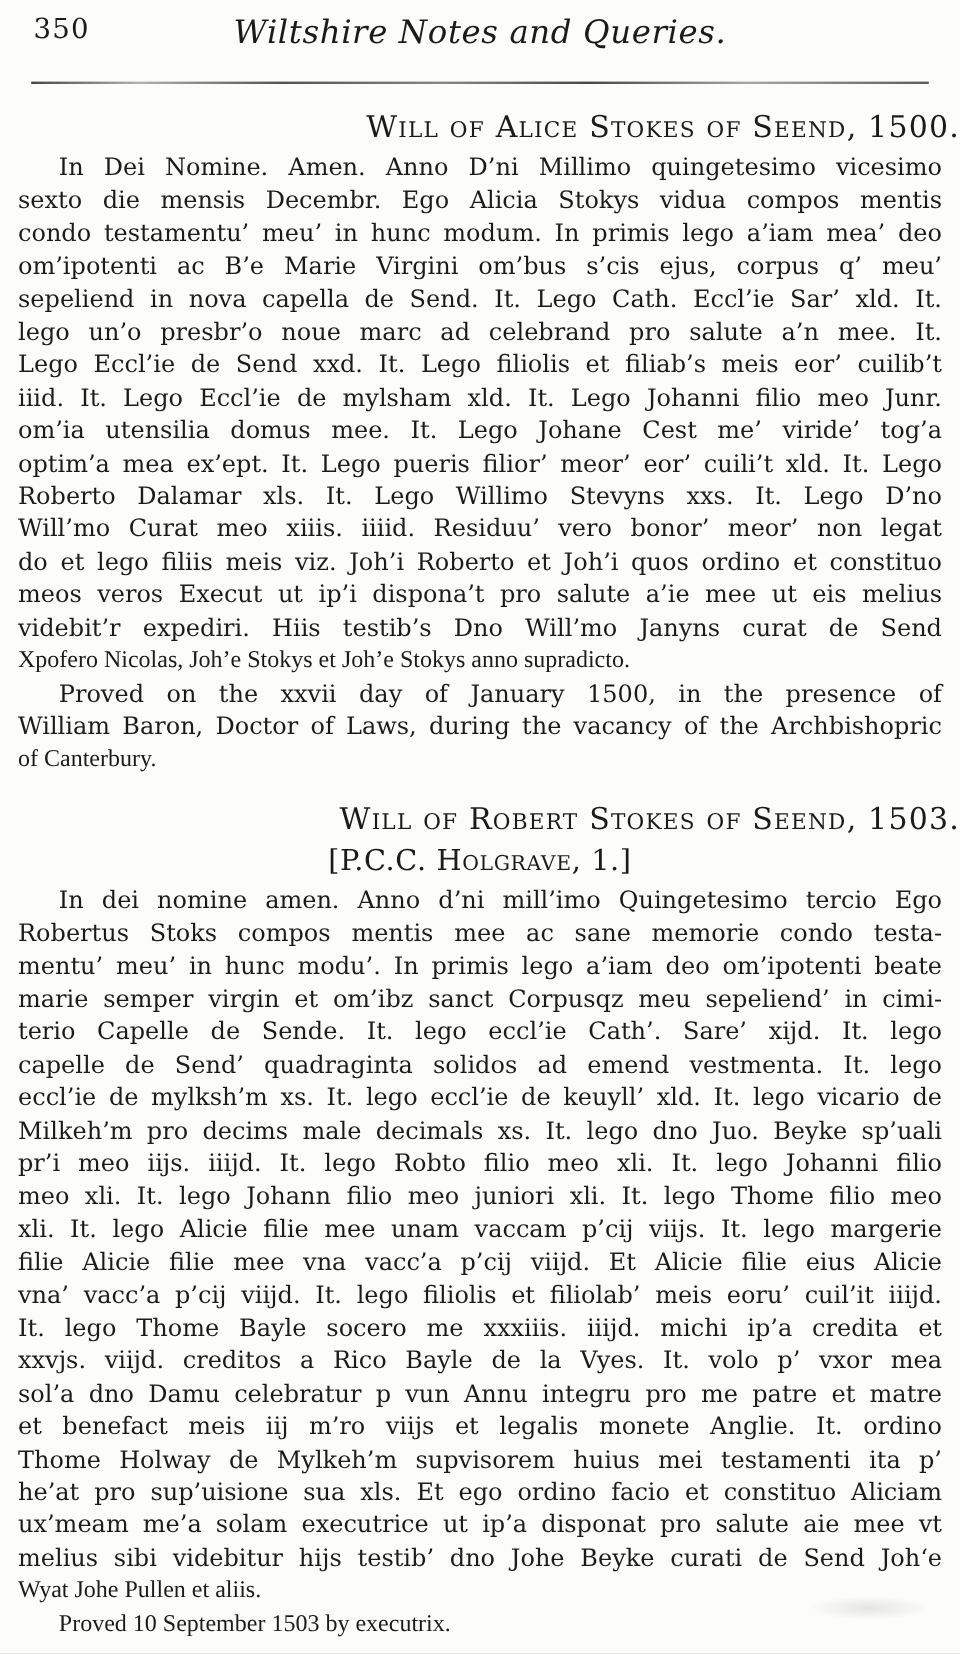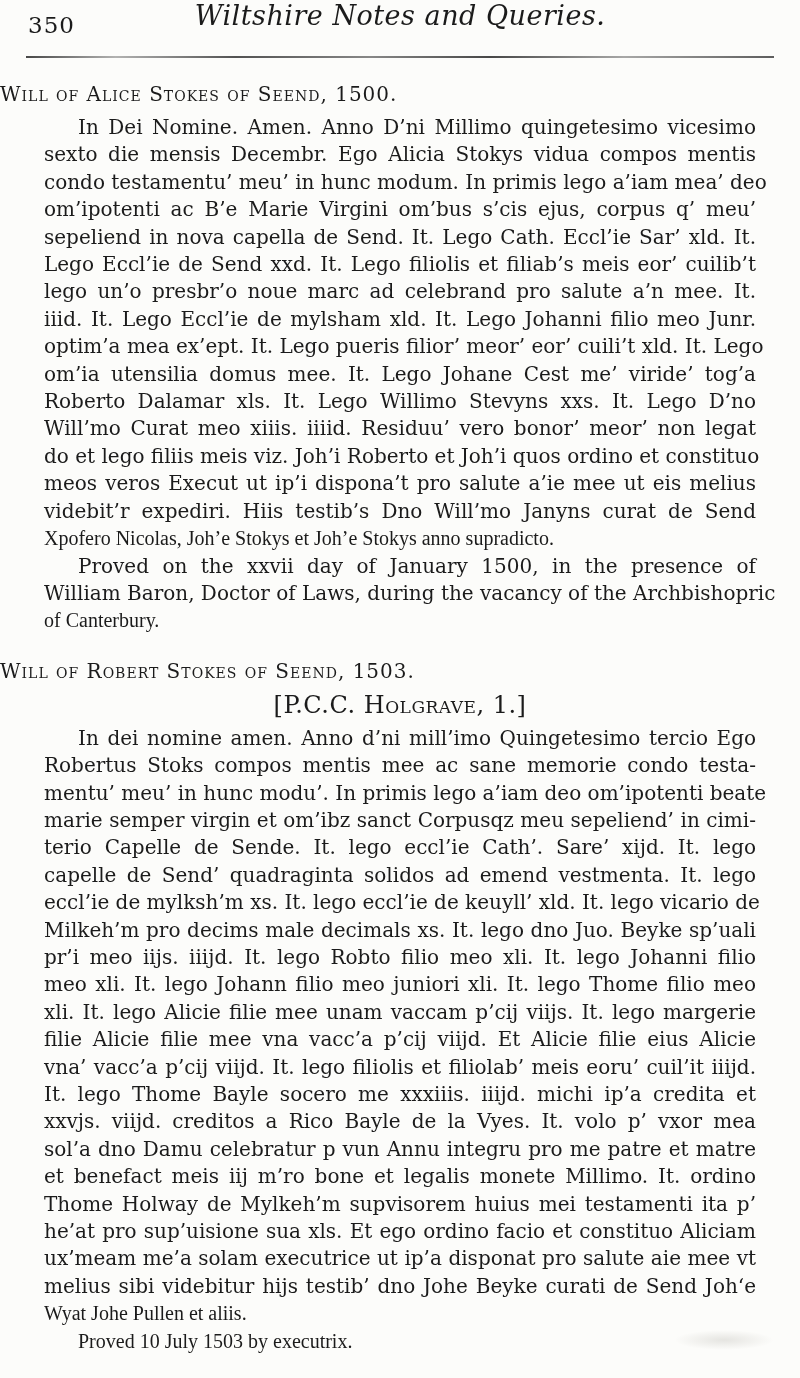--- a/index.html
+++ b/index.html
@@ -5,61 +5,61 @@
   html,body { margin:0; padding:0; background:#dadad6; }
   .page {
     position:relative;
     width:800px; height:1378px;
     margin:0 auto;
     background:#fcfcfa;
     color:#1b1b1b;
     font-family:"DejaVu Serif", serif;
     overflow:hidden;
   }
-  .hdr { position:relative; height:42px; }
+  .hdr { position:relative; padding-top:12px; height:42px; }
   .pageno {
     position:absolute; left:28px; top:12px;
     font-size:23px; letter-spacing:1px;
   }
   .runtitle {
     text-align:center;
     font-style:italic;
     font-weight:500;
     font-size:27px;
     letter-spacing:0.5px;
   }
   .rule {
     margin:14px 26px 0 26px;
     height:2px;
     background:linear-gradient(90deg,
       rgba(40,40,40,.85) 0%, rgba(40,40,40,.35) 12%, rgba(40,40,40,.8) 28%,
       rgba(40,40,40,.55) 46%, rgba(40,40,40,.85) 62%, rgba(40,40,40,.4) 80%,
       rgba(40,40,40,.75) 100%);
   }
   .heading {
-    text-align:left;
+    text-align:right;
     font-variant:small-caps;
-    font-size:20px;
+    font-size:25px;
     letter-spacing:1px;
     margin-top:22px;
     margin-bottom:6px;
     line-height:28px;
   }
   .subheading {
     text-align:center;
     font-variant:small-caps;
     font-size:24px;
     letter-spacing:0.5px;
     margin-top:2px;
     line-height:28px;
     margin-bottom:6px;
   }
   .para { margin:0; }
   .tline {
-    padding:0 44px;
+    padding:0 15px;
     font-size:20px;
     line-height:27.4px;
     text-align:justify;
     text-align-last:justify;
     text-justify:inter-word;
     white-space:nowrap;
   }
   .tline.last { text-align-last:left; white-space:normal;font-family:Liberation Serif, serif; }
   .tline.indent { text-indent:34px; }
   .smudge {
@@ -80,25 +80,25 @@
 
   <div>
       <section>
         <div class="heading">Will of Alice Stokes of Seend, 1500.</div>
         <div class="para">
           <div class="tline indent">In Dei Nomine. Amen. Anno D’ni Millimo quingetesimo vicesimo</div>
           <div class="tline">sexto die mensis Decembr. Ego Alicia Stokys vidua compos mentis</div>
           <div class="tline">condo testamentu’ meu’ in hunc modum. In primis lego a’iam mea’ deo</div>
           <div class="tline">om’ipotenti ac B’e Marie Virgini om’bus s’cis ejus, corpus q’ meu’</div>
           <div class="tline">sepeliend in nova capella de Send. It. Lego Cath. Eccl’ie Sar’ xld. It.</div>
+          <div class="tline">lego un’o presbr’o noue marc ad celebrand pro salute a’n mee. It.</div>
           <div class="tline">Lego Eccl’ie de Send xxd. It. Lego filiolis et filiab’s meis eor’ cuilib’t</div>
-          <div class="tline">lego un’o presbr’o noue marc ad celebrand pro salute a’n mee. It.</div>
           <div class="tline">iiid. It. Lego Eccl’ie de mylsham xld. It. Lego Johanni filio meo Junr.</div>
+          <div class="tline">om’ia utensilia domus mee. It. Lego Johane Cest me’ viride’ tog’a</div>
           <div class="tline">optim’a mea ex’ept. It. Lego pueris filior’ meor’ eor’ cuili’t xld. It. Lego</div>
-          <div class="tline">om’ia utensilia domus mee. It. Lego Johane Cest me’ viride’ tog’a</div>
           <div class="tline">Roberto Dalamar xls. It. Lego Willimo Stevyns xxs. It. Lego D’no</div>
           <div class="tline">Will’mo Curat meo xiiis. iiiid. Residuu’ vero bonor’ meor’ non legat</div>
           <div class="tline">do et lego filiis meis viz. Joh’i Roberto et Joh’i quos ordino et constituo</div>
           <div class="tline">meos veros Execut ut ip’i dispona’t pro salute a’ie mee ut eis melius</div>
           <div class="tline">videbit’r expediri. Hiis testib’s Dno Will’mo Janyns curat de Send</div>
           <div class="tline last">Xpofero Nicolas, Joh’e Stokys et Joh’e Stokys anno supradicto.</div>
         </div>
         <div class="para">
           <div class="tline indent">Proved on the xxvii day of January 1500, in the presence of</div>
           <div class="tline">William Baron, Doctor of Laws, during the vacancy of the Archbishopric</div>
@@ -118,27 +118,27 @@
           <div class="tline">eccl’ie de mylksh’m xs. It. lego eccl’ie de keuyll’ xld. It. lego vicario de</div>
           <div class="tline">Milkeh’m pro decims male decimals xs. It. lego dno Juo. Beyke sp’uali</div>
           <div class="tline">pr’i meo iijs. iiijd. It. lego Robto filio meo xli. It. lego Johanni filio</div>
           <div class="tline">meo xli. It. lego Johann filio meo juniori xli. It. lego Thome filio meo</div>
           <div class="tline">xli. It. lego Alicie filie mee unam vaccam p’cij viijs. It. lego margerie</div>
           <div class="tline">filie Alicie filie mee vna vacc’a p’cij viijd. Et Alicie filie eius Alicie</div>
           <div class="tline">vna’ vacc’a p’cij viijd. It. lego filiolis et filiolab’ meis eoru’ cuil’it iiijd.</div>
           <div class="tline">It. lego Thome Bayle socero me xxxiiis. iiijd. michi ip’a credita et</div>
           <div class="tline">xxvjs. viijd. creditos a Rico Bayle de la Vyes. It. volo p’ vxor mea</div>
           <div class="tline">sol’a dno Damu celebratur p vun Annu integru pro me patre et matre</div>
-          <div class="tline">et benefact meis iij m’ro bone et legalis monete Millimo. It. ordino</div>
+          <div class="tline">et benefact meis iij m’ro viijs et legalis monete Anglie. It. ordino</div>
           <div class="tline">Thome Holway de Mylkeh’m supvisorem huius mei testamenti ita p’</div>
           <div class="tline">he’at pro sup’uisione sua xls. Et ego ordino facio et constituo Aliciam</div>
           <div class="tline">ux’meam me’a solam executrice ut ip’a disponat pro salute aie mee vt</div>
           <div class="tline">melius sibi videbitur hijs testib’ dno Johe Beyke curati de Send Joh‘e</div>
           <div class="tline last">Wyat Johe Pullen et aliis.</div>
         </div>
         <div class="para">
-          <div class="tline indent last">Proved 10 July 1503 by executrix.</div>
+          <div class="tline indent last">Proved 10 September 1503 by executrix.</div>
         </div>
       </section>
     </div>
 
   <div class="smudge"></div>
 </div>
 
 </body></html>

